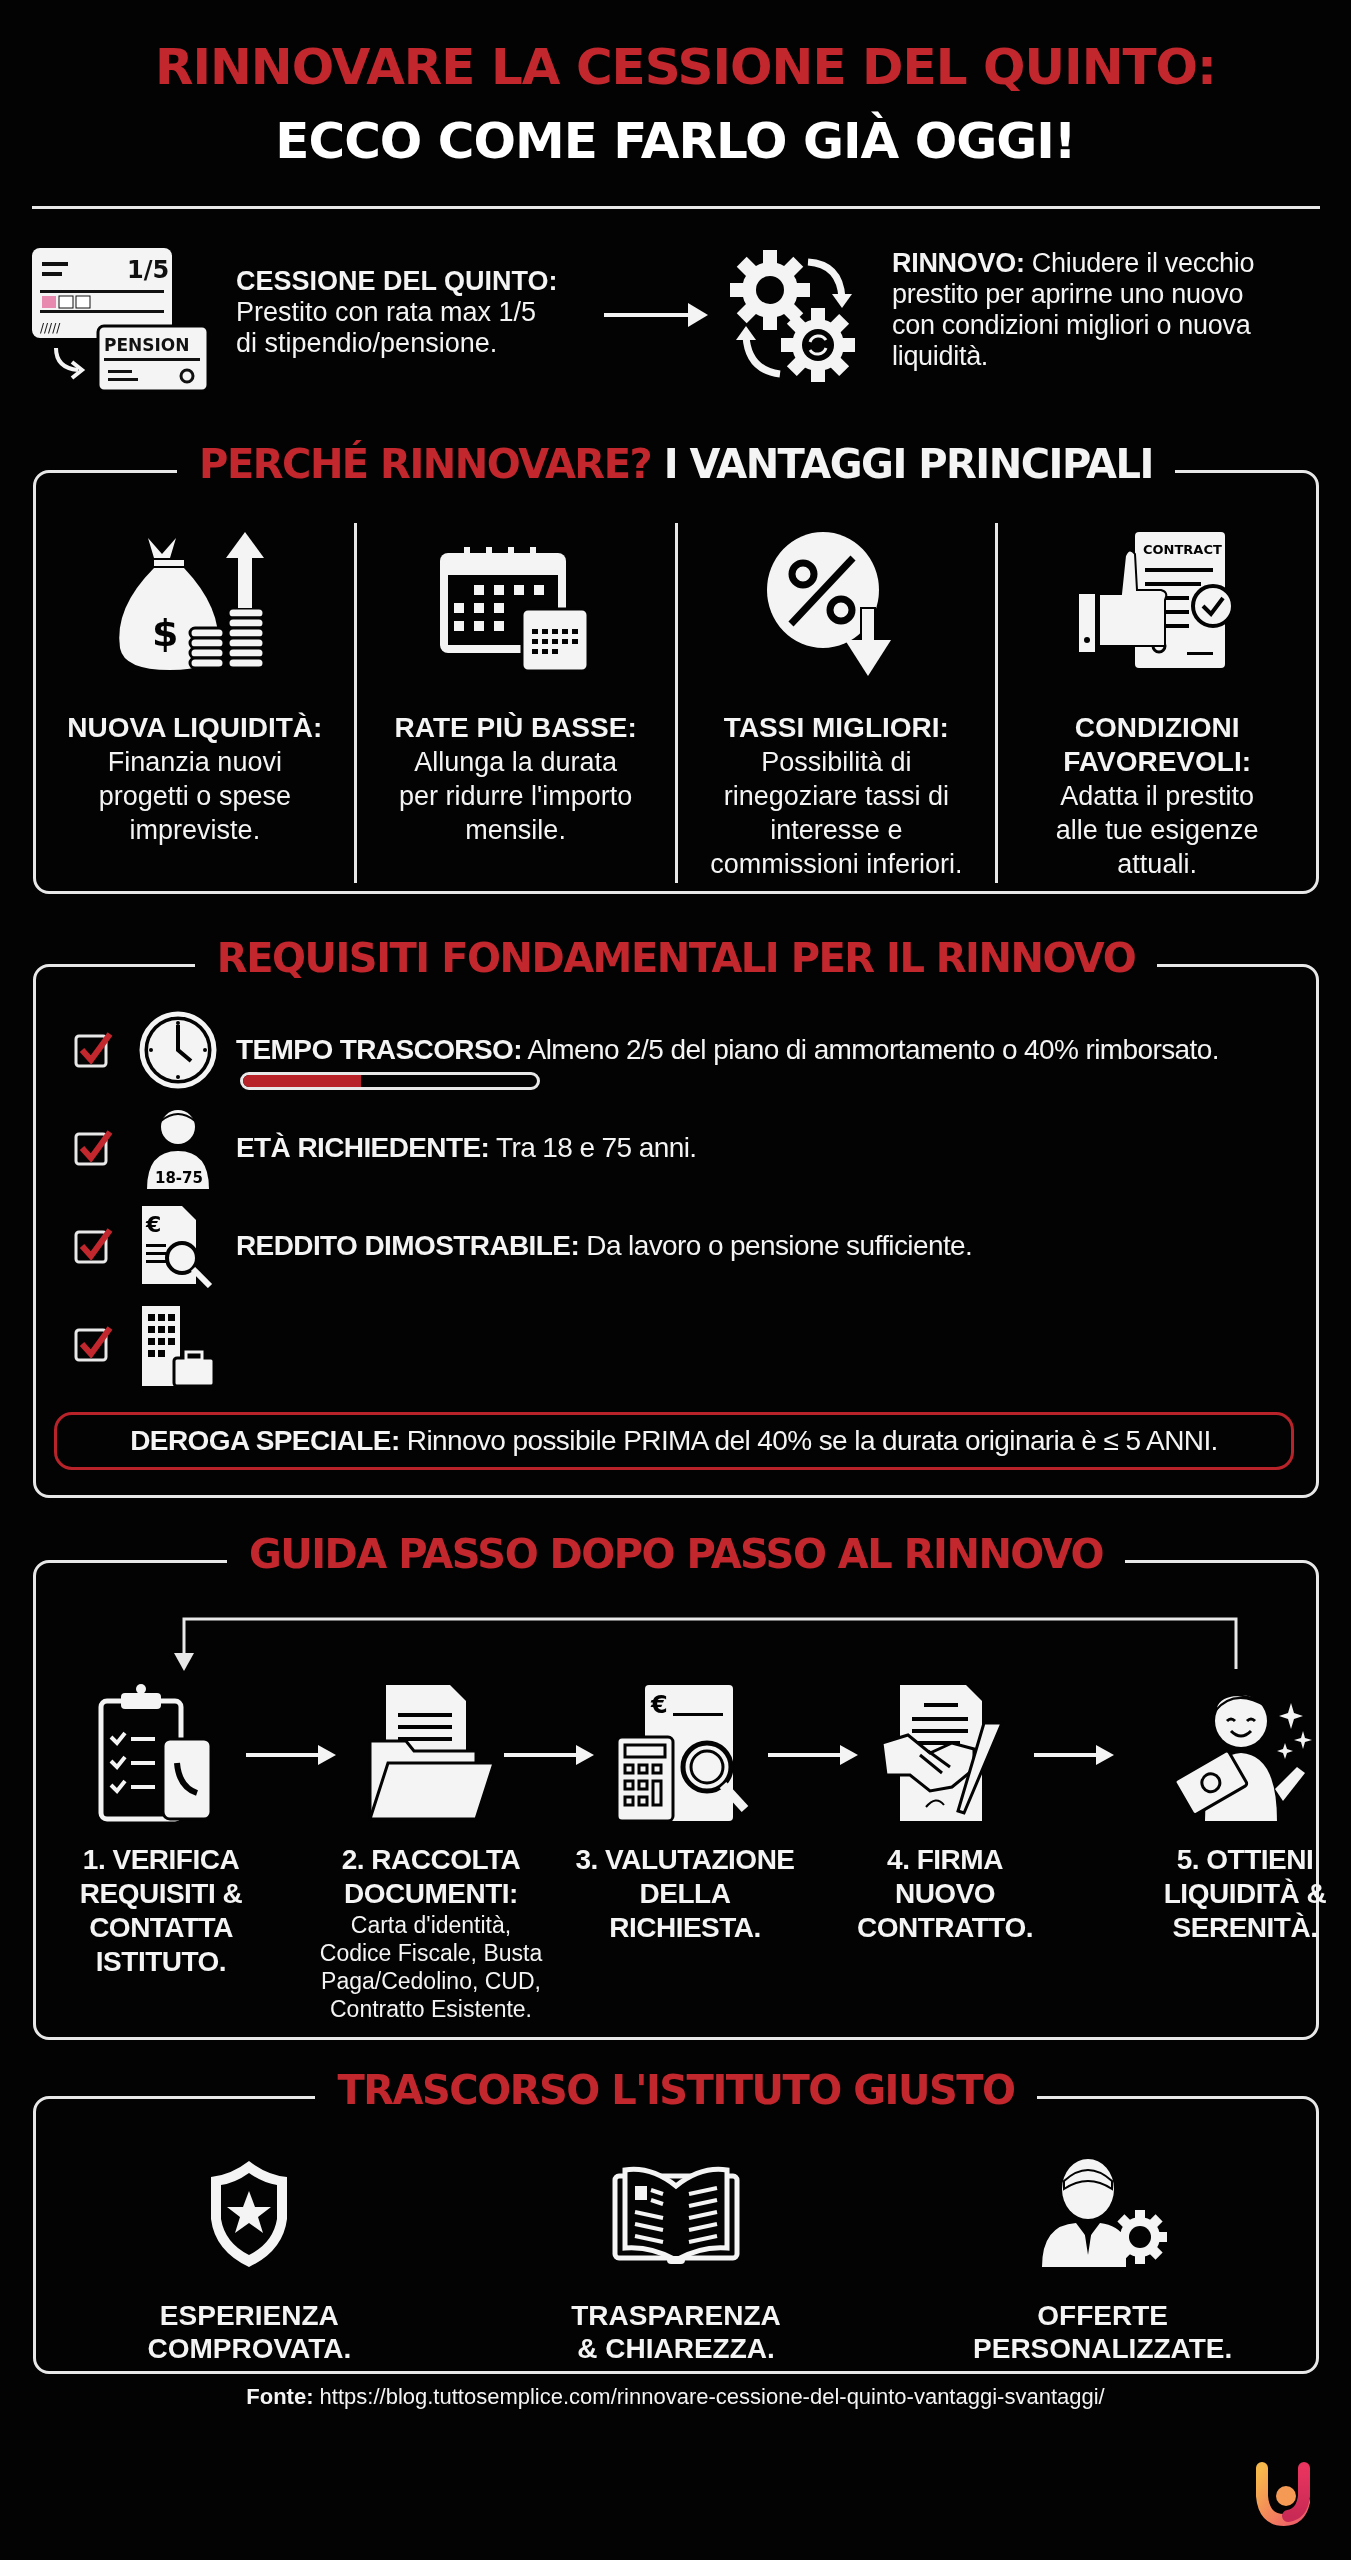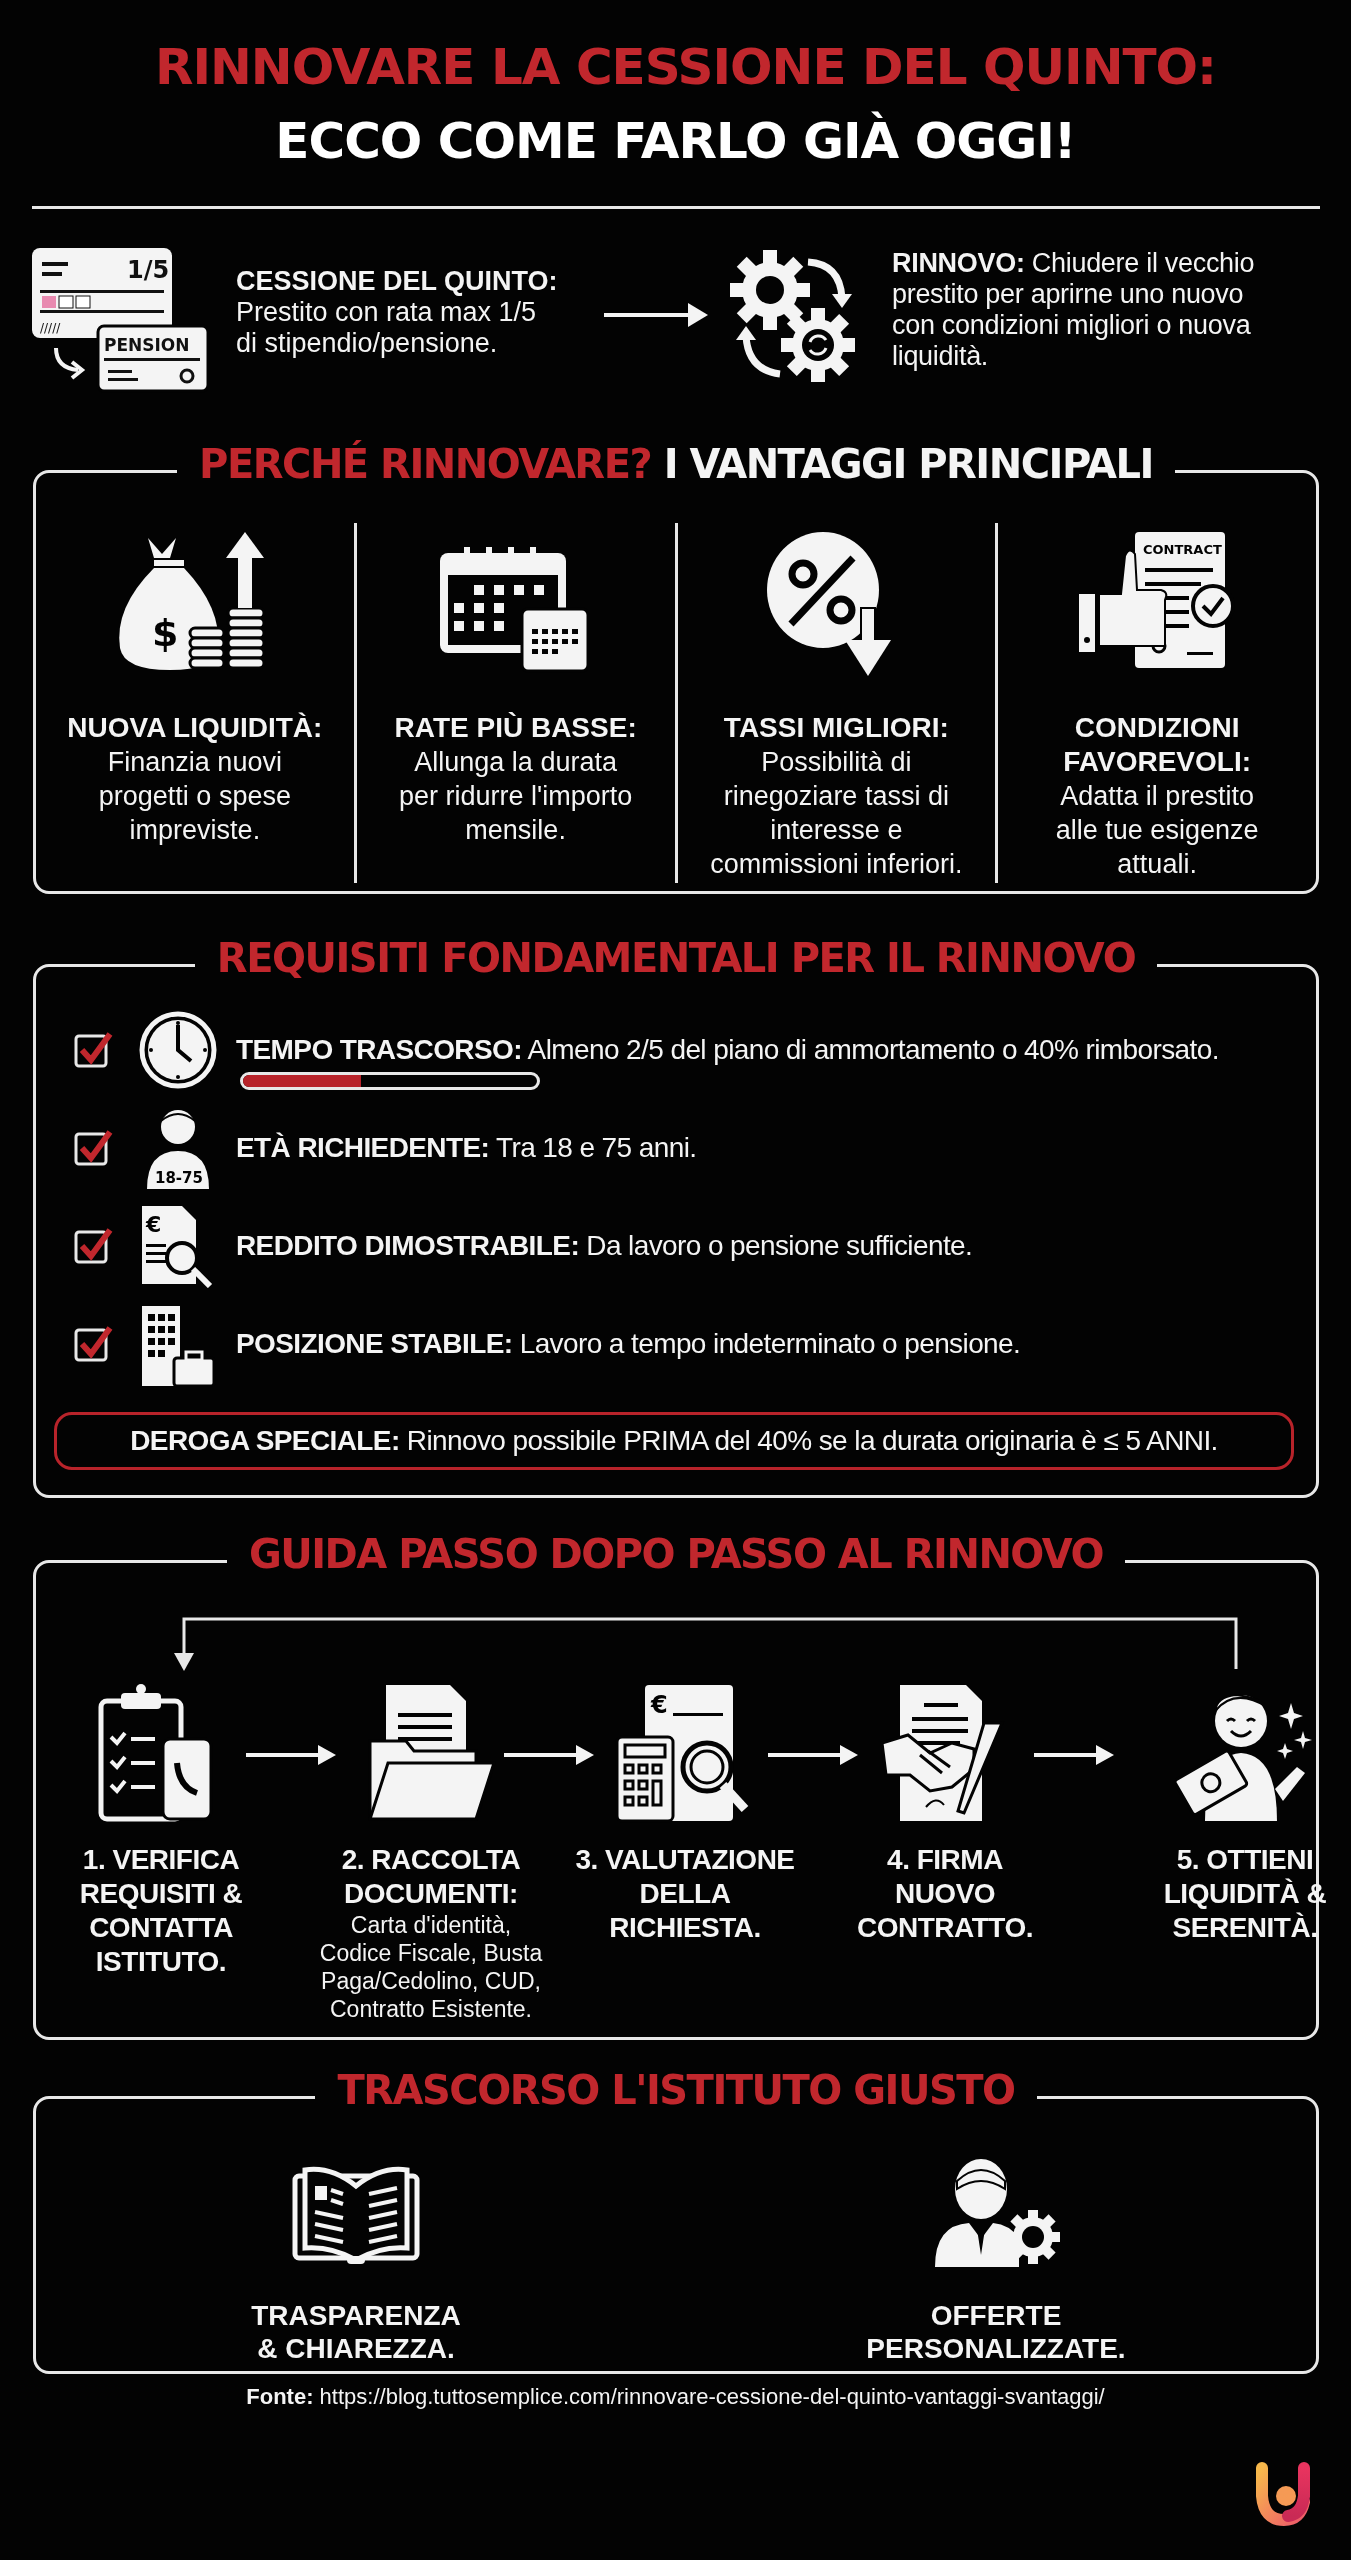--- a/index.html
+++ b/index.html
@@ -354,21 +354,20 @@
           <rect x="10" y="36" width="7" height="7"></rect>
           <rect x="20" y="36" width="7" height="7"></rect>
           <rect x="30" y="36" width="7" height="7"></rect>
           <rect x="10" y="48" width="7" height="7"></rect>
           <rect x="20" y="48" width="7" height="7"></rect>
         </g>
         <rect x="36" y="56" width="40" height="28" rx="3" fill="#f4f4f4" stroke="#030303" stroke-width="3"></rect>
         <rect x="48" y="50" width="16" height="8" fill="none" stroke="#f4f4f4" stroke-width="3"></rect>
       </svg>
     </div>
-  <div class="rt"><b>POSIZIONE STABILE:</b><span> Lavoro a tempo indeterminato o pensione.</span></div>
 </div>
 
 <div class="deroga" style="left:54px;top:1412px;">
   <b>DEROGA SPECIALE:</b><span> Rinnovo possibile PRIMA del 40% se la durata originaria è ≤ 5 ANNI.</span>
 </div>
 
 <div class="box" style="top:1560px;height:480px;">
   <div class="box-title"><span class="bg red">GUIDA PASSO DOPO PASSO AL RINNOVO</span></div>
   <svg style="position:absolute;left:100px;top:54px" width="1110" height="60" viewBox="0 0 1110 60">
     <path d="M1100 52 L1100 2 L48 2 L48 40" fill="none" stroke="#e8e8e8" stroke-width="3"></path>
@@ -509,20 +508,31 @@
       <h3 style="margin-top:0">SERENITÀ.</h3>
     </div>
   </div>
 </div>
 
 <div class="box" style="top:2096px;height:278px;">
   <div class="box-title"><span class="bg red">TRASCORSO L'ISTITUTO GIUSTO</span></div>
   <div class="choices">
     <div class="choice">
       <div class="ci">
+          <svg width="80" height="110" viewBox="0 0 80 110">
+            <path d="M40 2 Q58 16 78 18 L78 60 Q74 92 40 108 Q6 92 2 60 L2 18 Q22 16 40 2 Z" fill="#f4f4f4"></path>
+            <path d="M40 14 Q54 24 68 26 L68 60 Q64 84 40 96 Q16 84 12 60 L12 26 Q26 24 40 14 Z" fill="#030303"></path>
+            <path d="M40 32 L46 48 L62 48 L49 58 L54 74 L40 64 L26 74 L31 58 L18 48 L34 48 Z" fill="#f4f4f4"></path>
+          </svg>
+        </div>
+      <h3>ESPERIENZA</h3>
+      <h3 style="margin-top:0">COMPROVATA.</h3>
+    </div>
+    <div class="choice">
+      <div class="ci">
           <svg width="130" height="104" viewBox="0 0 130 104">
             <rect x="4" y="14" width="122" height="82" rx="4" fill="none" stroke="#f4f4f4" stroke-width="5"></rect>
             <path d="M65 24 Q40 4 14 8 L14 86 Q40 84 65 98 Q90 84 116 86 L116 8 Q90 4 65 24 Z" fill="#030303" stroke="#f4f4f4" stroke-width="5"></path>
             <rect x="24" y="24" width="12" height="14" fill="#f4f4f4"></rect>
             <g stroke="#f4f4f4" stroke-width="4">
               <path d="M40 28 L52 32"></path>
               <path d="M40 38 L52 42"></path>
               <path d="M24 50 L52 56"></path>
               <path d="M24 62 L52 68"></path>
               <path d="M24 74 L52 80"></path>

